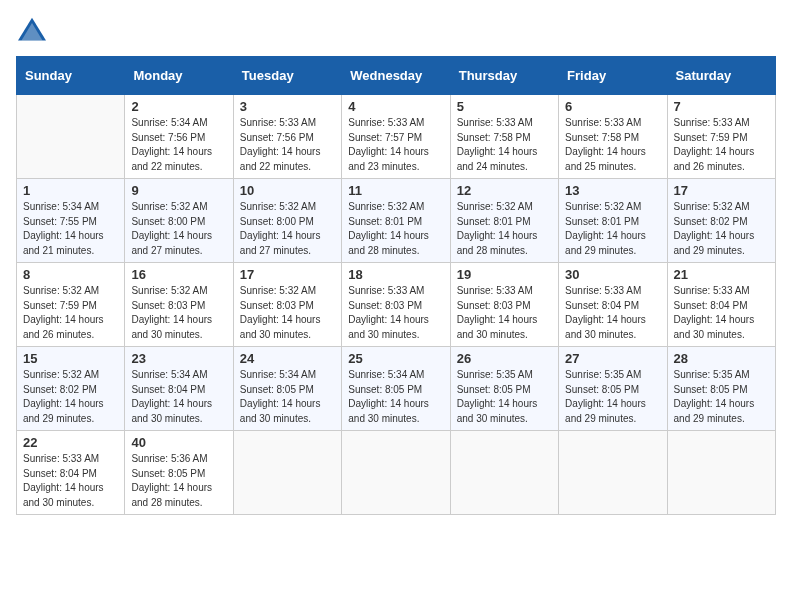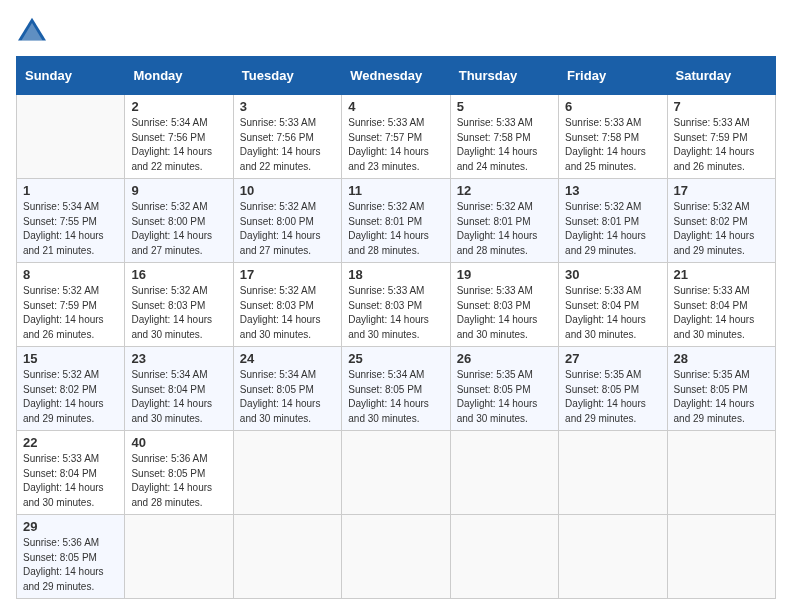--- a/index.html
+++ b/index.html
@@ -339,29 +339,14 @@
 Sunset: 8:05 PM
 Daylight: 14 hours
 and 28 minutes.</div>
         </td>
         <td class="empty"></td>
         <td class="empty"></td>
         <td class="empty"></td>
         <td class="empty"></td>
         <td class="empty"></td>
       </tr>
-      <tr>
-        <td>
-          <span class="day-num">29</span>
-          <div class="day-info" style="white-space: pre-line;">Sunrise: 5:36 AM
-Sunset: 8:05 PM
-Daylight: 14 hours
-and 29 minutes.</div>
-        </td>
-        <td class="empty"></td>
-        <td class="empty"></td>
-        <td class="empty"></td>
-        <td class="empty"></td>
-        <td class="empty"></td>
-        <td class="empty"></td>
-      </tr>
     </tbody>
 </table>
 
 </body></html>

